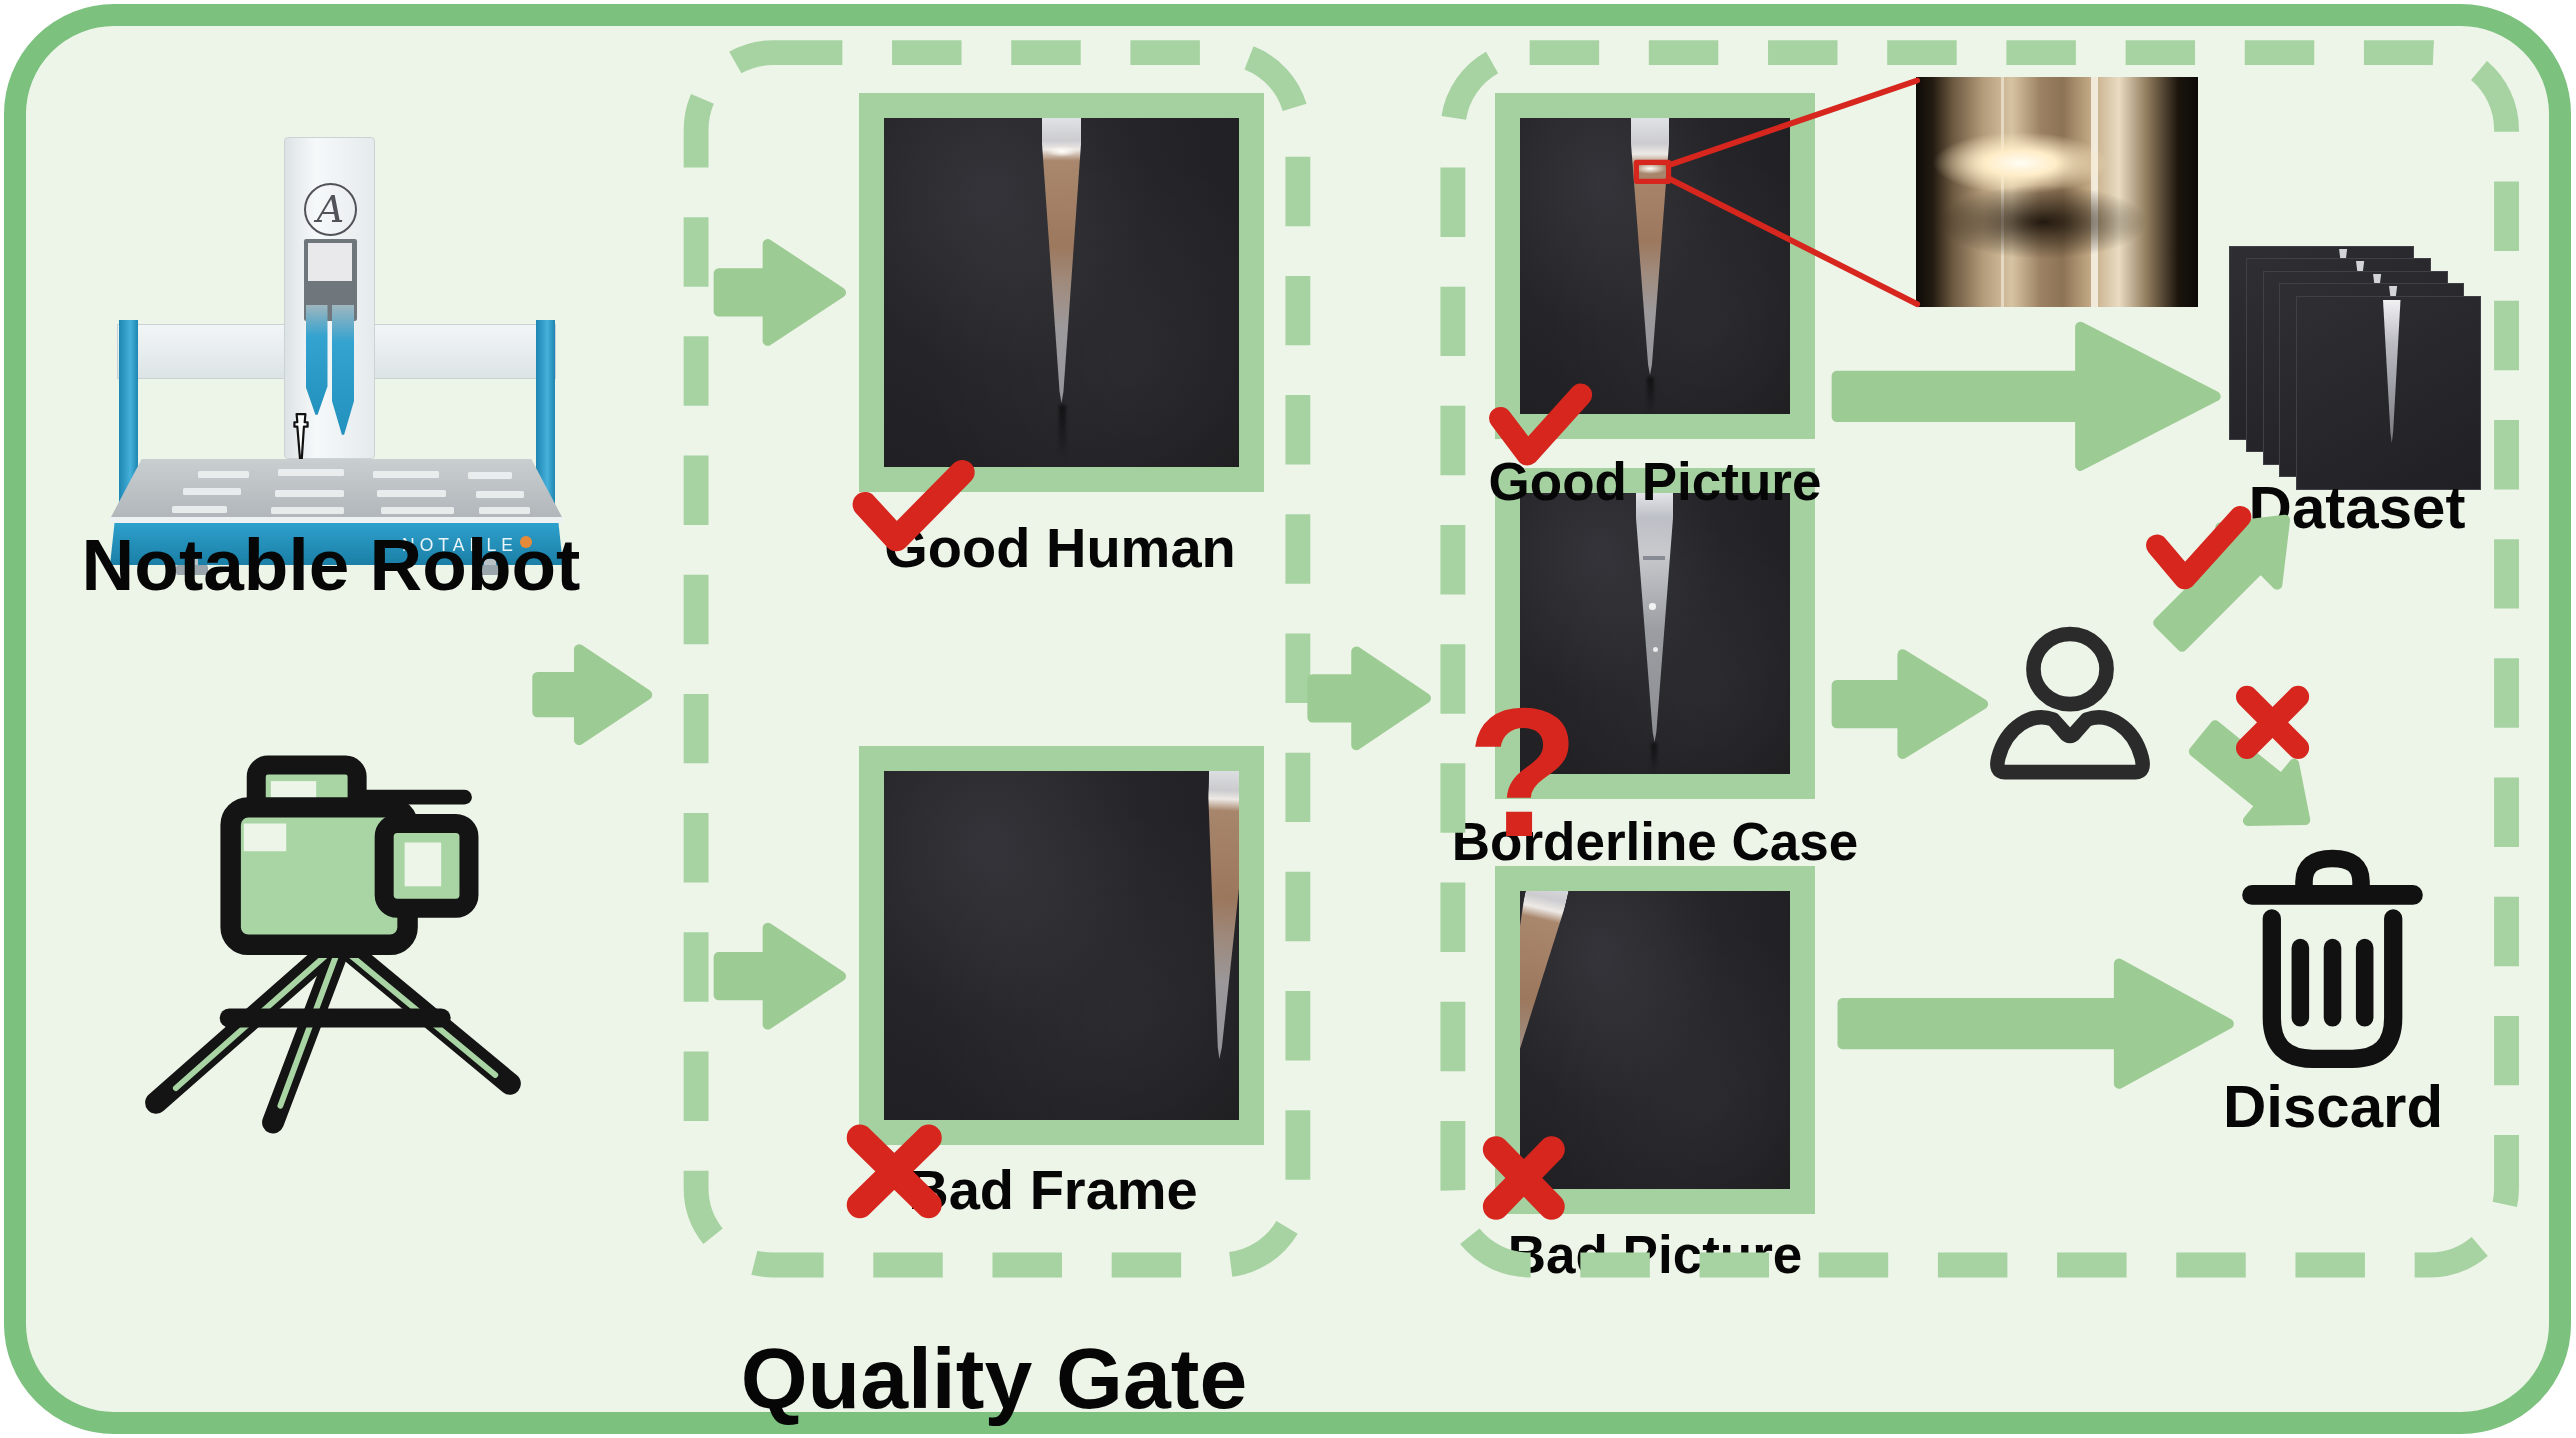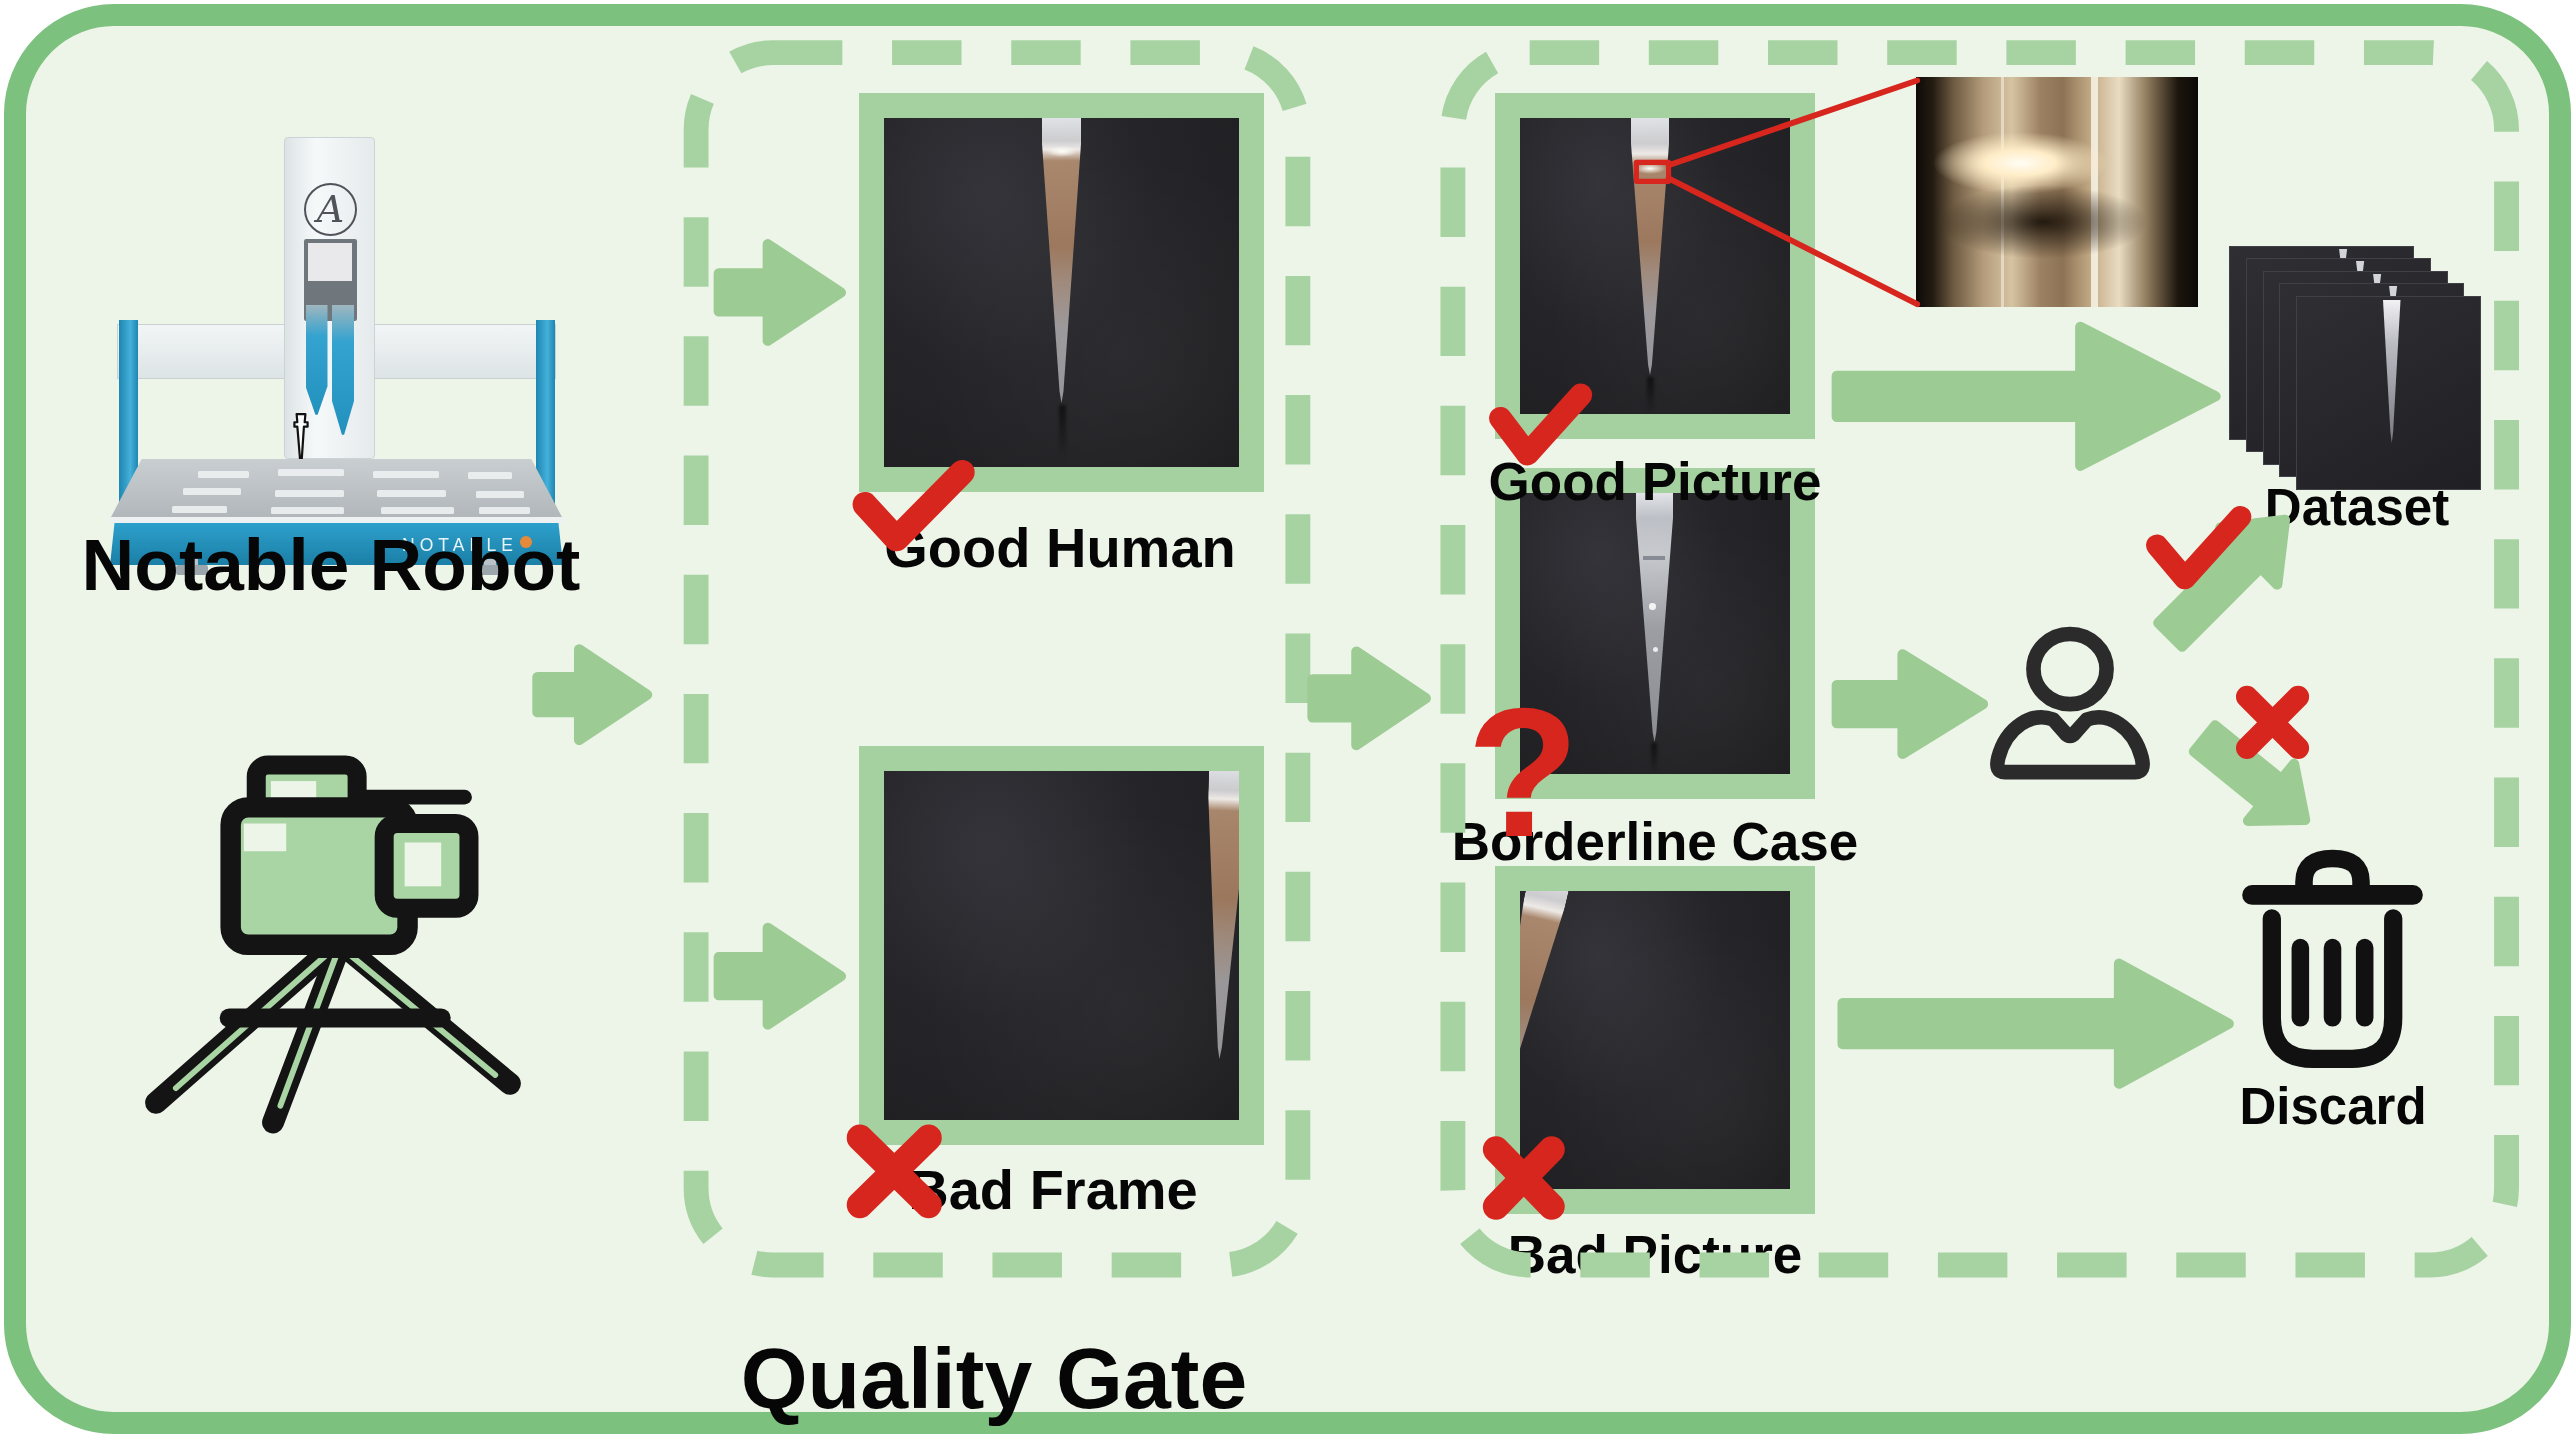--- a/index.html
+++ b/index.html
@@ -10,21 +10,21 @@
          box-sizing:border-box;border:22px solid #7cc17e;border-radius:110px;
          background:#edf4e8;}
   
   .lbl{position:absolute;transform:translate(-50%,-50%);font-weight:700;
        color:#060606;white-space:nowrap;z-index:22;letter-spacing:0;}
   .lbl-title{font-size:86px;margin-top:40px;}
   .lbl-side{font-size:73px;}
   .lbl-frame{font-size:56px;}
   .lbl-pic{font-size:53px;}
   .lbl-hr{font-size:54px;}
-  .lbl-out{font-size:51px;}
+  .lbl-out{font-size:60px;}
   
   .frame{position:absolute;background:#a4d19f;padding:25px;z-index:10;}
   .photo{position:relative;overflow:hidden;
          background:radial-gradient(ellipse at 30% 22%, #34343a 0%, #252529 45%, #1d1d20 100%);}
   .tex{position:absolute;left:0;top:0;right:0;bottom:0;
        background:radial-gradient(ellipse at 70% 70%, rgba(255,255,255,0.04), rgba(0,0,0,0) 60%);}
   .pipette{position:absolute;}
   .tip-shadow{position:absolute;background:linear-gradient(180deg,rgba(0,0,0,0.55),rgba(0,0,0,0));filter:blur(1.5px);}
   
   .callout{position:absolute;left:1916px;top:77px;width:282px;height:230px;overflow:hidden;z-index:11;

